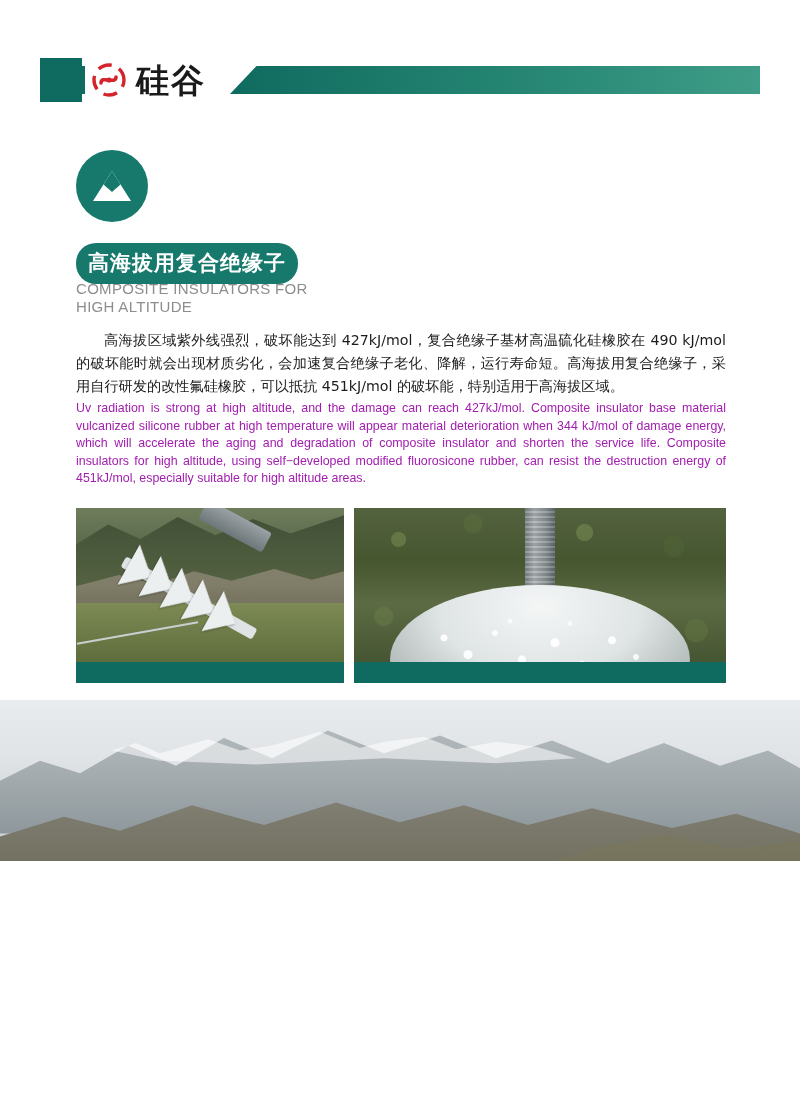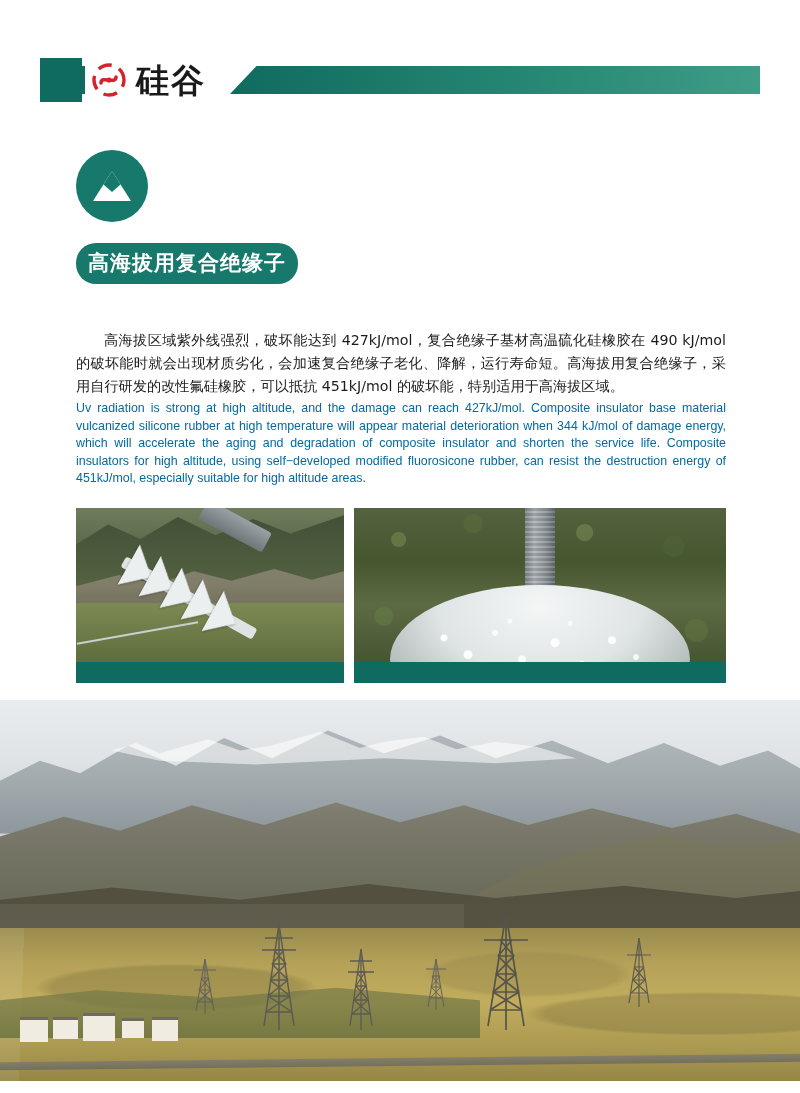--- a/index.html
+++ b/index.html
@@ -6,21 +6,21 @@
   html, body {
     width: 800px;
     height: 1093px;
     background: #ffffff;
     font-family: "Liberation Sans", sans-serif;
     overflow: hidden;
   }
   .page {
     position: relative;
     width: 800px;
-    height: 1081px;
+    height: 861px;
     background: #ffffff;
     overflow: hidden;
     padding-left: 12px;
   }
 
   
   .header {
     position: absolute;
     top: 58px;
     left: 40px;
@@ -118,21 +118,21 @@
     text-align: justify;
     text-indent: 28px;
     font-family: "DejaVu Sans", "Liberation Sans", sans-serif;
   }
   .para-en {
     position: absolute;
     left: 76px; top: 400px;
     width: 650px;
     font-size: 12.4px;
     line-height: 17.5px;
-    color: #0369a1;
+    color: #a21caf;
     text-align: justify;
   }
 
   
   .img-row {
     position: absolute;
     left: 76px; top: 508px;
     width: 650px; height: 175px;
     display: flex;
     gap: 10px;
@@ -377,20 +377,24 @@
   </div>
 
   <div class="sec-icon">
     <svg width="44" height="36" viewBox="0 0 44 36">
       <path d="M22 3 L41 33 L3 33 Z" fill="#ffffff"></path>
       <path d="M22 3 L30.5 16.5 L22 24 L13.5 16.5 Z" fill="#16796c"></path>
     </svg>
   </div>
 
   <div class="title-cn">高海拔用复合绝缘子</div>
+  <div class="title-en">
+    <div>COMPOSITE INSULATORS FOR</div>
+    <div>HIGH ALTITUDE</div>
+  </div>
 
   <p class="para-cn">高海拔区域紫外线强烈，破坏能达到 427kJ/mol，复合绝缘子基材高温硫化硅橡胶在 490 kJ/mol 的破坏能时就会出现材质劣化，会加速复合绝缘子老化、降解，运行寿命短。高海拔用复合绝缘子，采用自行研发的改性氟硅橡胶，可以抵抗 451kJ/mol 的破坏能，特别适用于高海拔区域。</p>
   <p class="para-en">Uv radiation is strong at high altitude, and the damage can reach 427kJ/mol. Composite insulator base material vulcanized silicone rubber at high temperature will appear material deterioration when 344 kJ/mol of damage energy, which will accelerate the aging and degradation of composite insulator and shorten the service life. Composite insulators for high altitude, using self−developed modified fluorosicone rubber, can resist the destruction energy of 451kJ/mol, especially suitable for high altitude areas.</p>
 
   <div class="img-row">
 
     <div class="photo">
       <div class="p1-sky"></div>
       <div class="p1-mtn"></div>
       <div class="p1-rock"></div>

